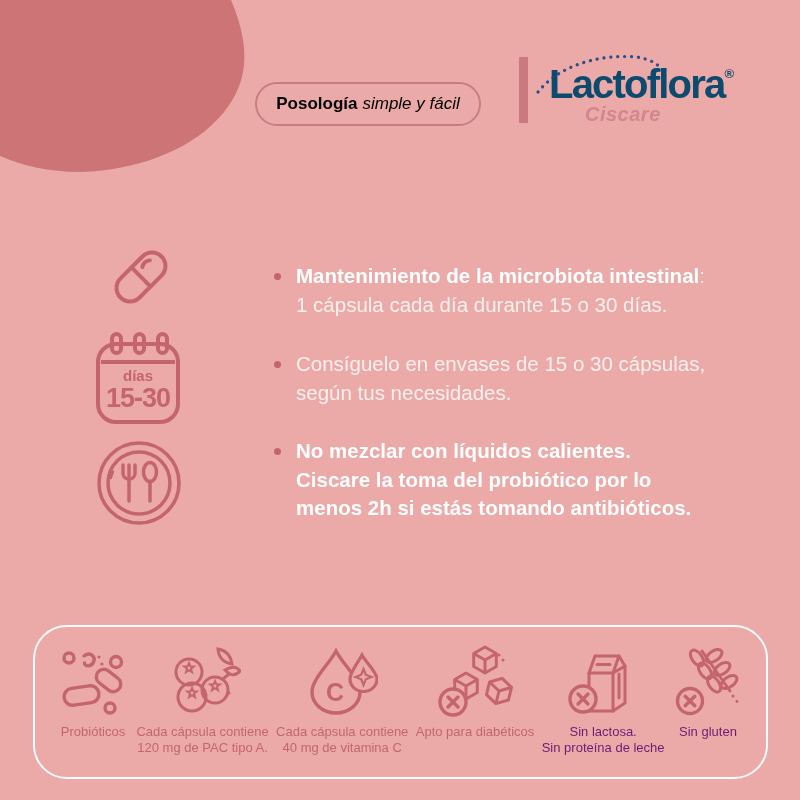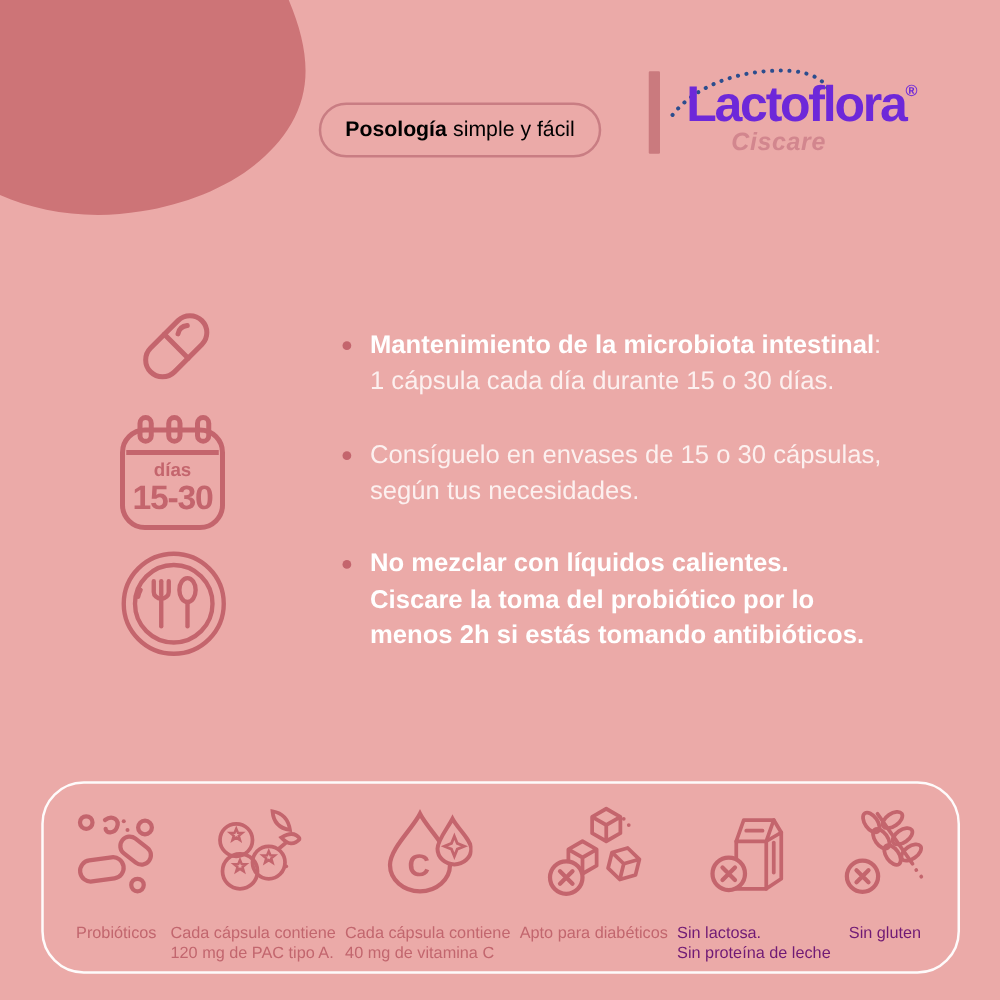--- a/index.html
+++ b/index.html
@@ -15,28 +15,28 @@
     color:#fdf6f5;font-size:28px;font-weight:bold;line-height:36px;
   }
   
   .badge{
     position:absolute;left:255px;top:82px;width:222px;height:40px;
     border:2px solid #c97d83;border-radius:22px;
     display:flex;align-items:center;justify-content:center;
     color:#000000;font-size:17px;white-space:nowrap;
   }
   .badge .b{font-weight:bold;margin-right:5px;}
-  .badge .i{}
+  .badge .i{font-style:italic;}
   
   .brand{position:absolute;left:519px;top:56px;width:260px;height:80px;}
   .brand-bar{position:absolute;left:0;top:1px;width:9px;height:66px;background:#ca7a7e;border-radius:1px;}
   .brand-arc{position:absolute;left:11px;top:-6px;}
   .brand-name{
     position:absolute;left:30px;top:6px;
-    color:#6d28d9;font-size:40px;font-weight:bold;letter-spacing:-1.8px;white-space:nowrap;
+    color:#0c4a6e;font-size:40px;font-weight:bold;letter-spacing:-1.8px;white-space:nowrap;
   }
   .brand-name sup{font-size:13px;letter-spacing:0;vertical-align:20px;}
   .brand-sub{
     position:absolute;left:35px;top:47px;
     color:#d2868e;font-size:20px;font-weight:bold;font-style:italic;letter-spacing:.5px;white-space:nowrap;margin-left:31px;
   }
   
   .row-icon{position:absolute;}
   .bullet{position:absolute;left:272px;font-size:20.5px;line-height:28.5px;color:#fcf0ef;}
   .bullet .lines{margin-left:24px;}
@@ -49,21 +49,21 @@
   .features-card{
     position:absolute;left:33px;top:625px;width:735px;height:154px;
     border:2.5px solid rgba(255,255,255,.95);border-radius:34px;
     box-sizing:border-box;
     display:flex;justify-content:space-between;align-items:flex-start;
     padding:16px 22px 0 22px;
   }
   .feature{display:flex;flex-direction:column;align-items:center;}
   .feature .ficon{height:74px;display:flex;align-items:flex-end;}
   .feature .flabel{
-    margin-top:21px;font-size:13px;line-height:16px;
+    margin-top:7px;text-align:center;font-size:13px;line-height:16px;
     color:#c2666e;
   }
   .feature.white-label .flabel{color:#701a75;}
   .feature .flabel div{white-space:nowrap;}
   svg text{font-family:"Liberation Sans","DejaVu Sans",sans-serif;}
 </style>
 </head>
 <body>
 
 <div class="canvas">

